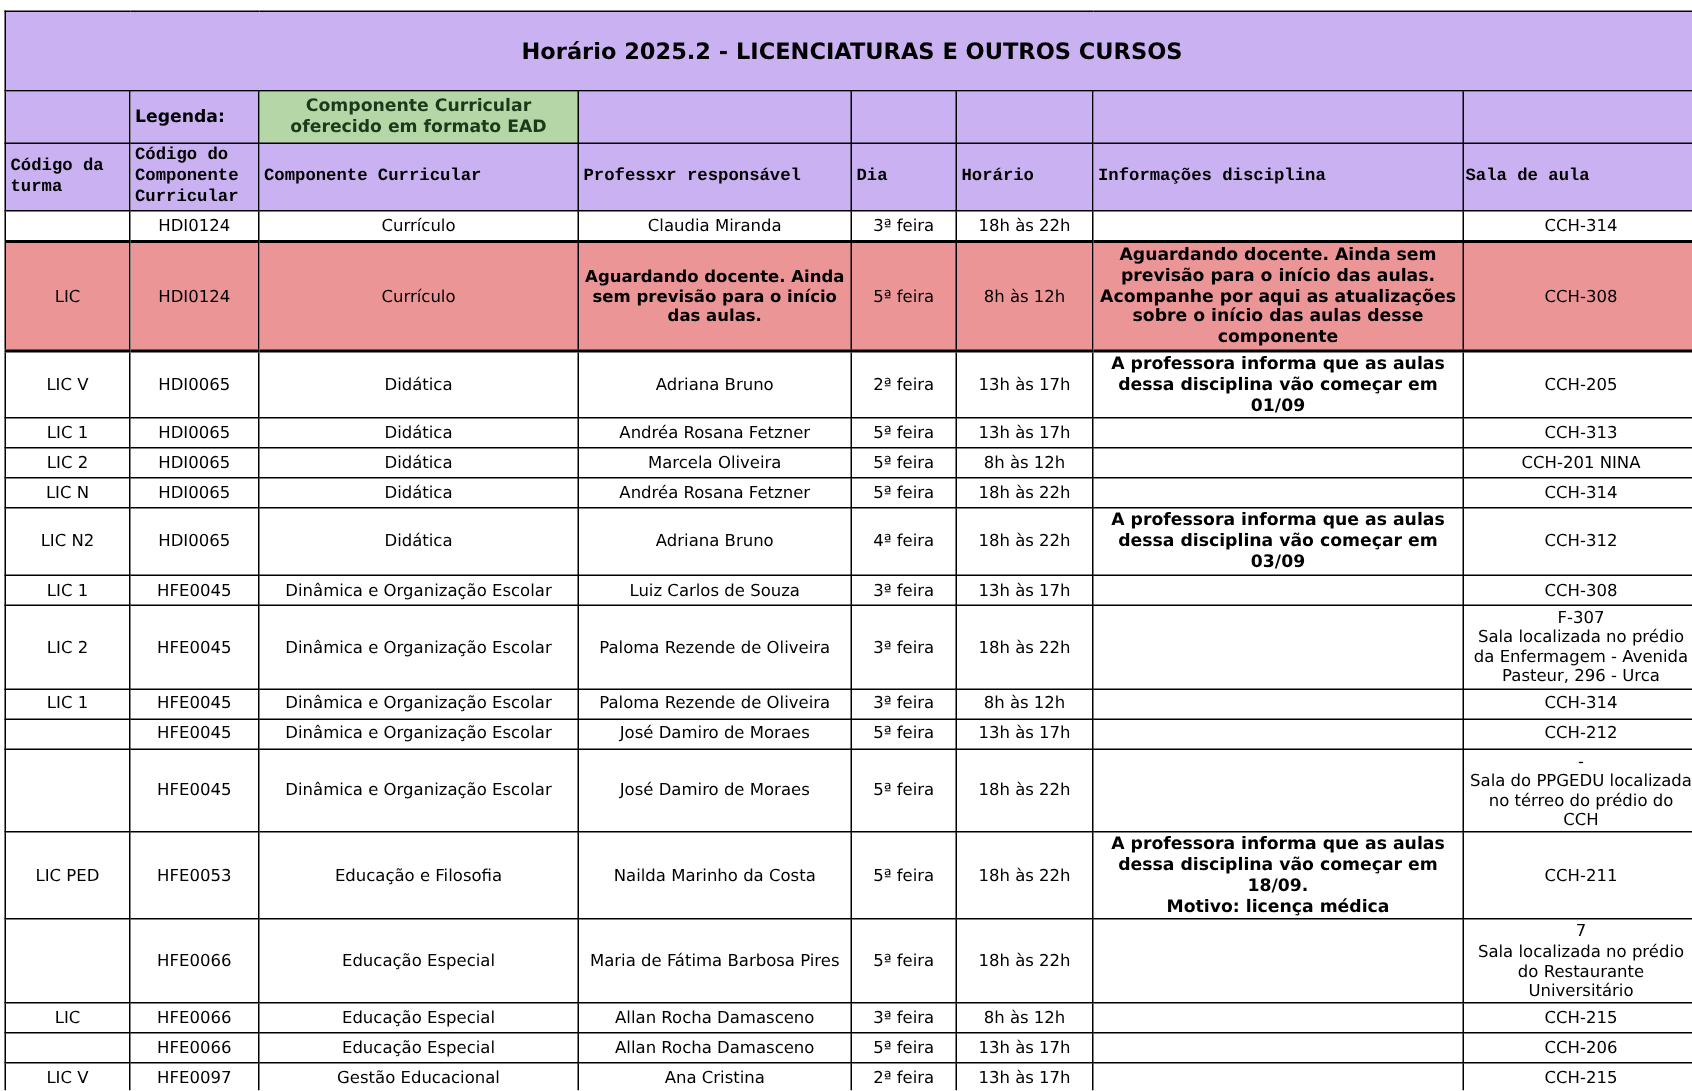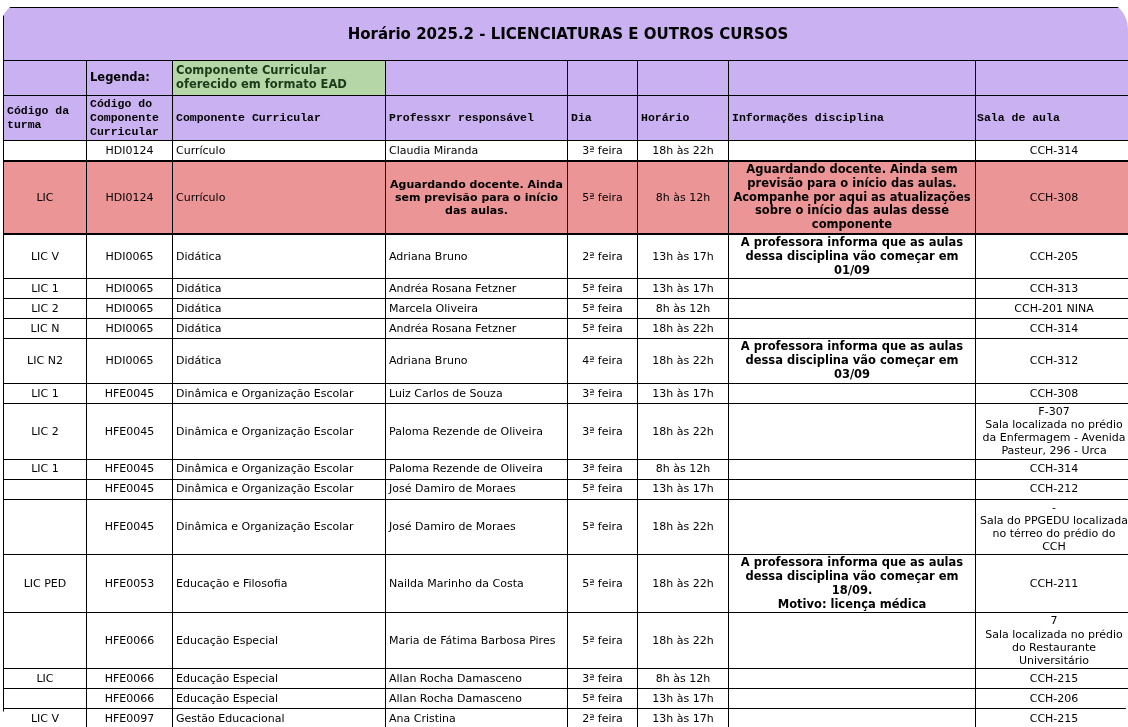--- a/index.html
+++ b/index.html
@@ -3,21 +3,20 @@
 <meta charset="utf-8">
 <style>
   html,body{margin:0;padding:0;background:#fff;}
   .screen{
     position:relative;
     width:1128px;height:727px;
     overflow:hidden;
     background:#fff;
     font-family:"DejaVu Sans","Liberation Sans",sans-serif;
     color:#000;
-    border-radius:29px;
   }
   table{
     border-collapse:collapse;
     table-layout:fixed;
     margin:7px 0 0 3px;
     width:1129px;
   }
   td{
     border:1px solid #000;
     padding:1px 3px;
@@ -39,25 +38,26 @@
     font-weight:bold;
     font-size:11.5px;
     text-align:left;
   }
   .legend-row td{height:32px;}
   .header-row td{height:42px;font-family:Liberation Mono, monospace;}
   .ead{
     background:var(--green);
     font-weight:bold;
     font-size:11.5px;
+    text-align:center;
     color:#1a3a1a;
   }
   
   .c-turma,.c-codigo,.c-dia,.c-horario{text-align:center;}
-  .c-componente,.c-professor{text-align:left;}
+  .c-componente,.c-professor{text-align:center;}
   .c-info{
     text-align:center;
     font-weight:bold;
     font-size:11.5px;
     white-space:pre-line;
   }
   .c-sala{
     text-align:center;
     white-space:pre-line;
   }

